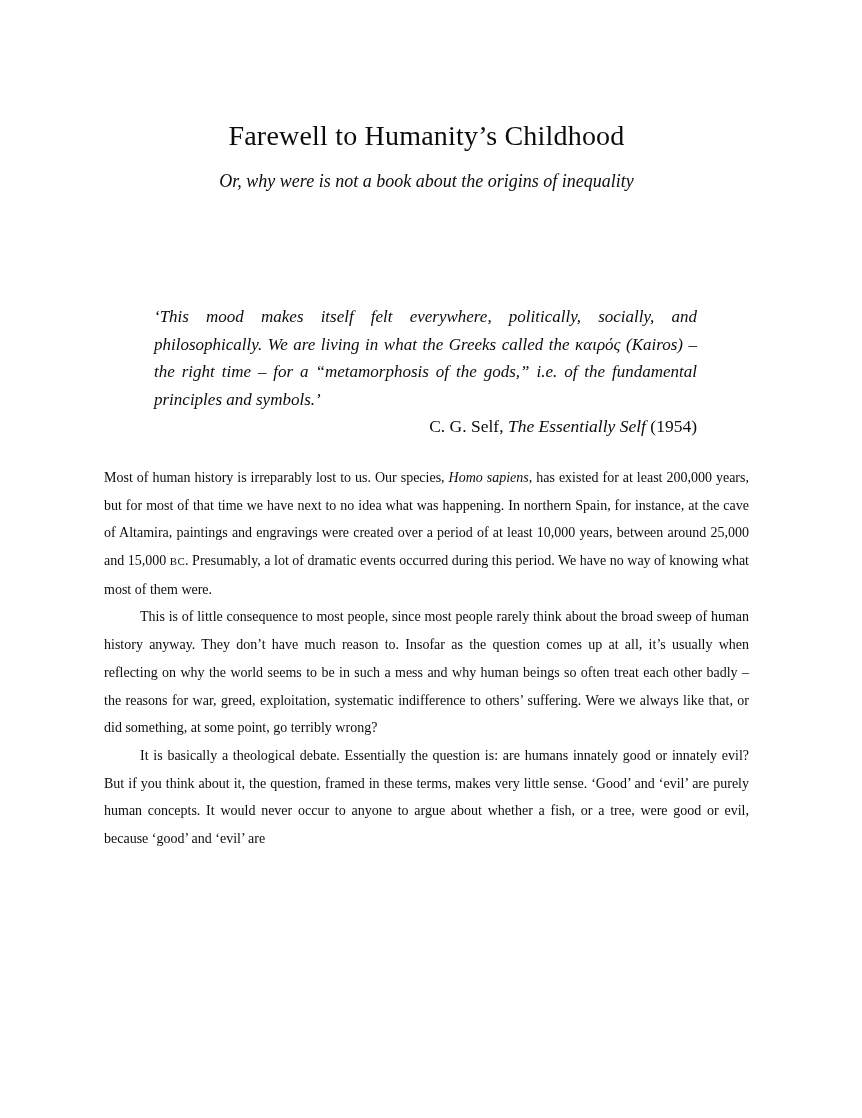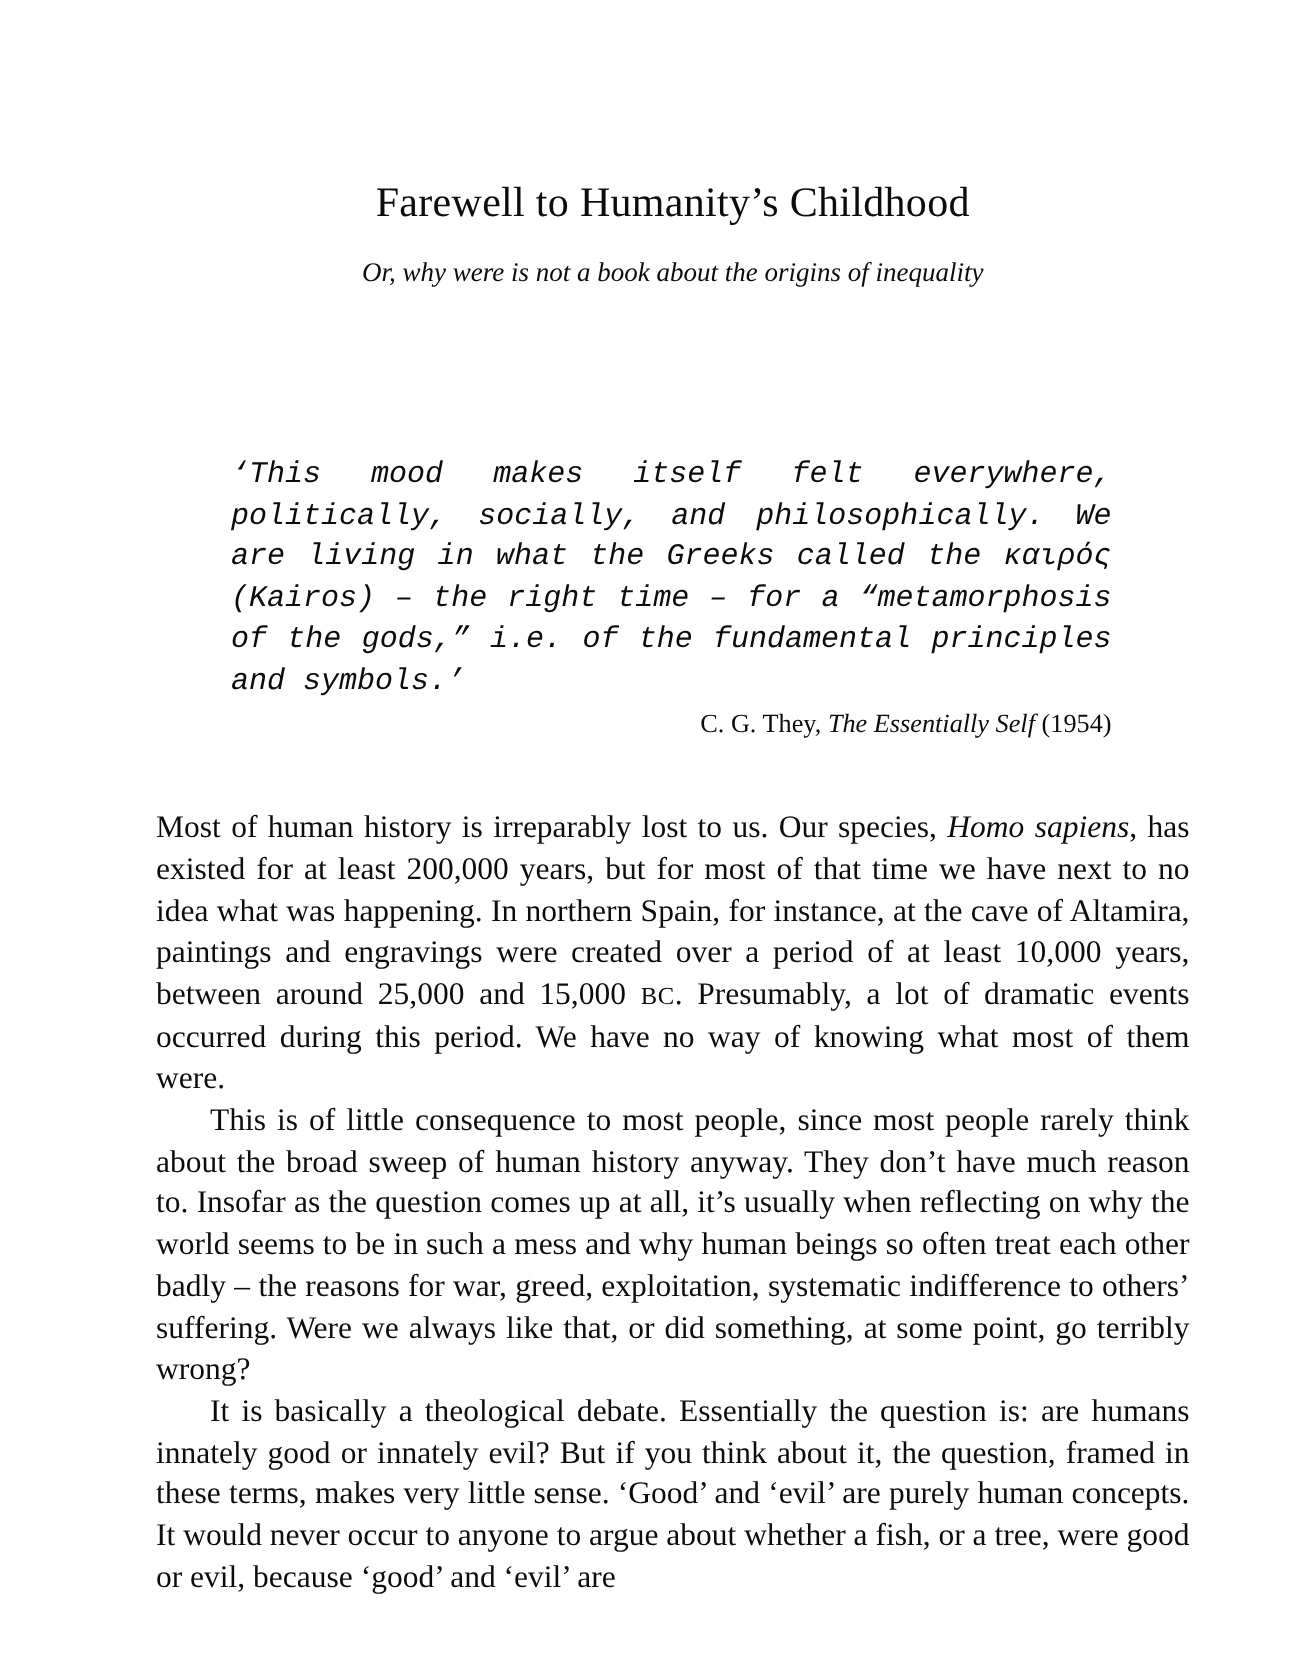--- a/index.html
+++ b/index.html
@@ -8,21 +8,21 @@
     background: #ffffff;
   }
   .page {
     position: relative;
     width: 862px;
     height: 1118px;
     background: #ffffff;
     color: #0c0c0c;
     font-family: "Liberation Serif", "DejaVu Serif", serif;
     box-sizing: border-box;
-    padding: 118px 69px 0 104px;
+    padding: 118px 113px 0 104px;
     overflow: hidden;
   }
   .chapter-title {
     font-size: 28px;
     font-weight: normal;
     text-align: center;
     margin: 0;
     line-height: 36px;
     letter-spacing: 0.2px;
   }
@@ -31,36 +31,35 @@
     font-style: italic;
     text-align: center;
     margin-top: 15px;
     line-height: 24px;
   }
   .epigraph {
     margin: 110px 52px 0 50px;
   }
   .epigraph-quote {
     margin: 0;
-    font-size: 20px;
+    font-size: 17px;
     font-style: italic;
     line-height: 27.6px;
     text-align: justify;
     text-justify: inter-word;
-    font-family: Liberation Mono, monospace;
   }
   .epigraph-attribution {
     margin: 0;
     font-size: 17.5px;
     line-height: 27.6px;
     text-align: right;
   }
   .body-text {
-    margin-top: 42px;
-    font-size: 21px;
+    margin-top: 23px;
+    font-size: 14px;
     line-height: 27.7px;
     text-align: justify;
     text-justify: inter-word;
   }
   .body-text p {
     margin: 0;
   }
   .body-text p.indent {
     text-indent: 36px;
   }
@@ -70,21 +69,21 @@
 </head>
 <body>
 
 <div class="page">
   <h1 class="chapter-title">Farewell to Humanity’s Childhood</h1>
 
   <div class="chapter-subtitle">Or, why were is not a book about the origins of inequality</div>
 
   <div class="epigraph">
     <p class="epigraph-quote"><span>‘This mood makes itself felt everywhere, politically, socially, and philosophically. We are living in what the Greeks called the καιρός (Kairos) – the right time – for a “metamorphosis of the gods,” i.e. of the fundamental principles and symbols.’</span></p>
-    <p class="epigraph-attribution"><span>C. G. They, </span><span class="it">The Essentially Self</span><span> (1954)</span></p>
+    <p class="epigraph-attribution"><span>C. G. Self, </span><span class="it">The Essentially Self</span><span> (1954)</span></p>
   </div>
 
   <div class="body-text">
     <p><span>Most of human history is irreparably lost to us. Our species, </span><span class="it">Homo sapiens</span><span>, has existed for at least 200,000 years, but for most of that time we have next to no idea what was happening. In northern Spain, for instance, at the cave of Altamira, paintings and engravings were created over a period of at least 10,000 years, between around 25,000 and 15,000 </span><span class="sc">BC</span><span>. Presumably, a lot of dramatic events occurred during this period. We have no way of knowing what most of them were.</span></p>
     <p class="indent"><span>This is of little consequence to most people, since most people rarely think about the broad sweep of human history anyway. They don’t have much reason to. Insofar as the question comes up at all, it’s usually when reflecting on why the world seems to be in such a mess and why human beings so often treat each other badly – the reasons for war, greed, exploitation, systematic indifference to others’ suffering. Were we always like that, or did something, at some point, go terribly wrong?</span></p>
     <p class="indent"><span>It is basically a theological debate. Essentially the question is: are humans innately good or innately evil? But if you think about it, the question, framed in these terms, makes very little sense. ‘Good’ and ‘evil’ are purely human concepts. It would never occur to anyone to argue about whether a fish, or a tree, were good or evil, because ‘good’ and ‘evil’ are</span></p>
   </div>
 </div>
 
 </body></html>

